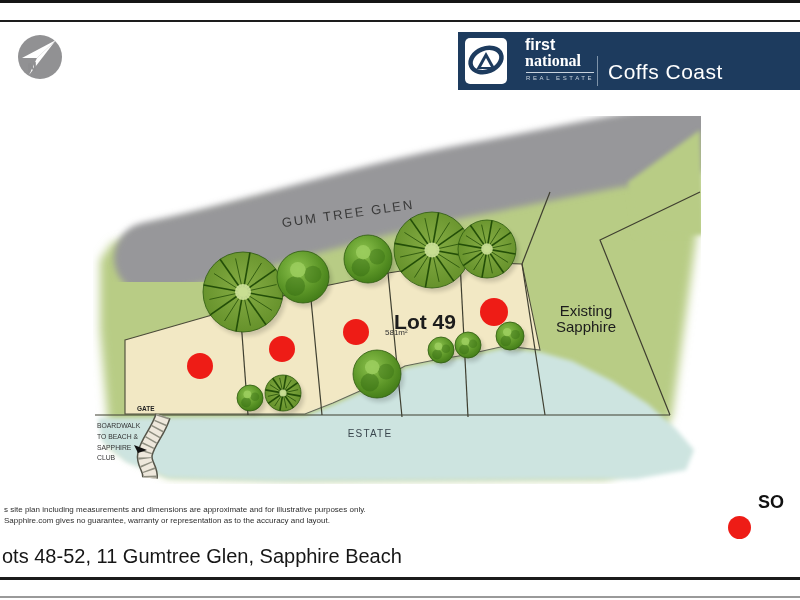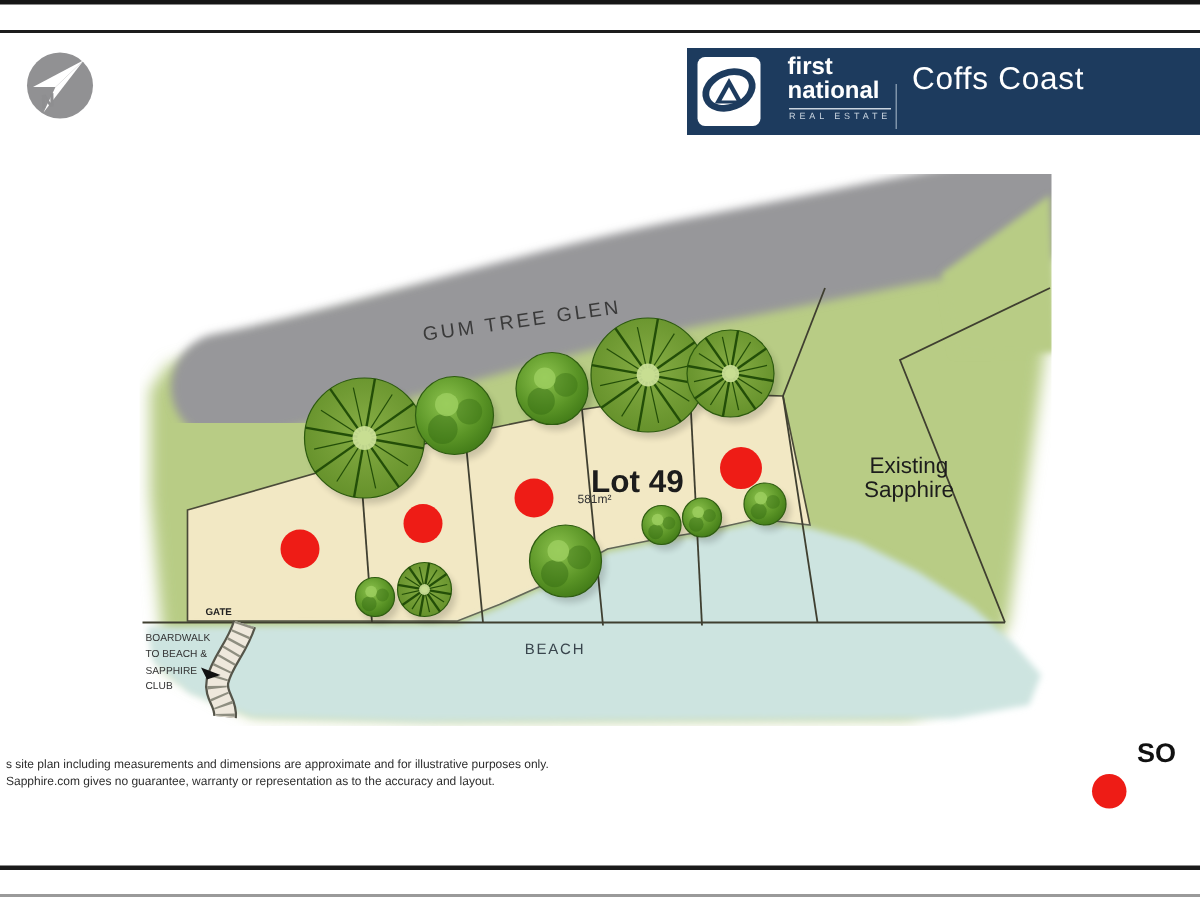--- a/index.html
+++ b/index.html
@@ -6,30 +6,30 @@
   .page{position:relative;width:800px;height:600px;background:#fff;overflow:hidden;
         font-family:"Liberation Sans", sans-serif;}
   .abs{position:absolute;}
   
   .rule-top1{left:0;top:0;width:800px;height:3px;background:#161616;}
   .rule-top2{left:0;top:20px;width:800px;height:2px;background:#1d1d1d;}
   
   .brand-band{left:458px;top:32px;width:339px;height:58px;background:var(--brand-navy,#1d3b5e);padding-left:28px;}
   .logo-box{position:absolute;left:7px;top:6px;width:42px;height:46px;background:#fff;border-radius:5px;}
   .brand-first{position:absolute;left:67px;top:5px;color:#fff;font-size:16px;font-weight:bold;line-height:15px;}
-  .brand-national{position:absolute;left:67px;top:21px;color:#fff;font-size:16px;font-weight:bold;line-height:15px;}
+  .brand-national{position:absolute;left:67px;top:21px;color:#fff;font-size:16px;font-weight:bold;line-height:15px;font-family:Liberation Serif, serif;}
   .brand-tagline{position:absolute;left:68px;top:40px;color:#c9d4df;font-size:6px;letter-spacing:2.6px;border-top:1px solid #c9d4df;padding-top:2px;}
   .brand-divider{position:absolute;left:139px;top:24px;width:1px;height:30px;background:#7e93a9;}
-  .brand-office{position:absolute;left:150px;top:9px;color:#fff;font-size:21px;font-weight:400;letter-spacing:.5px;}
+  .brand-office{position:absolute;left:150px;top:28px;color:#fff;font-size:21px;font-weight:400;letter-spacing:.5px;}
   
   .lbl{position:absolute;color:#1c1c1c;}
   .street-lbl{left:253px;top:206px;width:190px;text-align:center;font-size:13px;letter-spacing:2px;color:#3a3a3a;transform:rotate(-8deg);}
   .lot-lbl{left:385px;top:310px;width:80px;text-align:center;font-size:21px;font-weight:600;}
   .lot-area{left:385px;top:328px;width:80px;text-align:left;font-size:8px;color:#333;}
-  .ed-lbl{left:556px;top:303px;width:100px;text-align:center;font-size:15px;line-height:16px;}
+  .ed-lbl{left:536px;top:303px;width:100px;text-align:center;font-size:15px;line-height:16px;}
   .lagoon-lbl{left:330px;top:428px;width:80px;text-align:center;font-size:10px;letter-spacing:1.2px;color:#39454d;}
   .gate-lbl{left:137px;top:405px;font-size:6.5px;font-weight:bold;color:#222;}
   .bw-lbl{left:97px;top:421px;font-size:6.8px;line-height:10.8px;color:#333;font-weight:500;}
   
   .legend-dot{left:728px;top:516px;width:23px;height:23px;border-radius:50%;background:var(--sold-red,#ee1c16);}
   .legend-lbl{left:758px;top:492px;font-size:18px;font-weight:bold;color:#111;}
   
   .disclaimer{left:4px;top:505px;font-size:8px;line-height:10.8px;color:#2e2e2e;}
   .address{left:2px;top:545px;font-size:20px;color:#161616;}
   .rule-bottom1{left:0;top:577px;width:800px;height:3px;background:#1b1b1b;}
@@ -268,32 +268,33 @@
       </g>
   </svg>
 
   <div class="lbl street-lbl">GUM TREE GLEN</div>
   <div class="lbl lot-lbl">Lot 49</div>
   <div class="lbl lot-area">581m²</div>
   <div class="lbl ed-lbl">
     <div>Existing</div>
     <div>Sapphire</div>
   </div>
-  <div class="lbl lagoon-lbl">BEACH</div>
+  <div class="lbl lagoon-lbl">ESTATE</div>
   <div class="lbl gate-lbl">GATE</div>
   <div class="lbl bw-lbl">
     <div>BOARDWALK</div>
     <div>TO BEACH &amp;</div>
     <div>SAPPHIRE</div>
     <div>CLUB</div>
   </div>
 
   <div class="abs legend-dot"></div>
   <div class="abs legend-lbl">SO</div>
 
   <div class="abs disclaimer">
     <div>s site plan including measurements and dimensions are approximate and for illustrative purposes only.</div>
     <div>Sapphire.com gives no guarantee, warranty or representation as to the accuracy and layout.</div>
   </div>
+  <div class="abs address">ots 48-52, 11 Gumtree Glen, Sapphire Beach</div>
   <div class="abs rule-bottom1"></div>
   <div class="abs rule-bottom2"></div>
 
 </div>
 
 </body></html>

